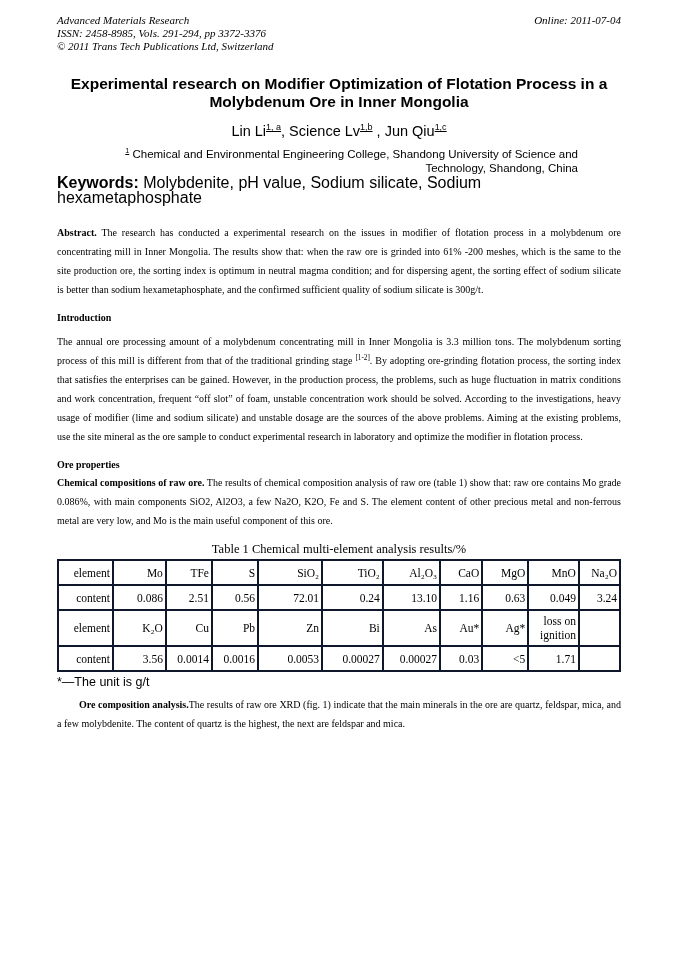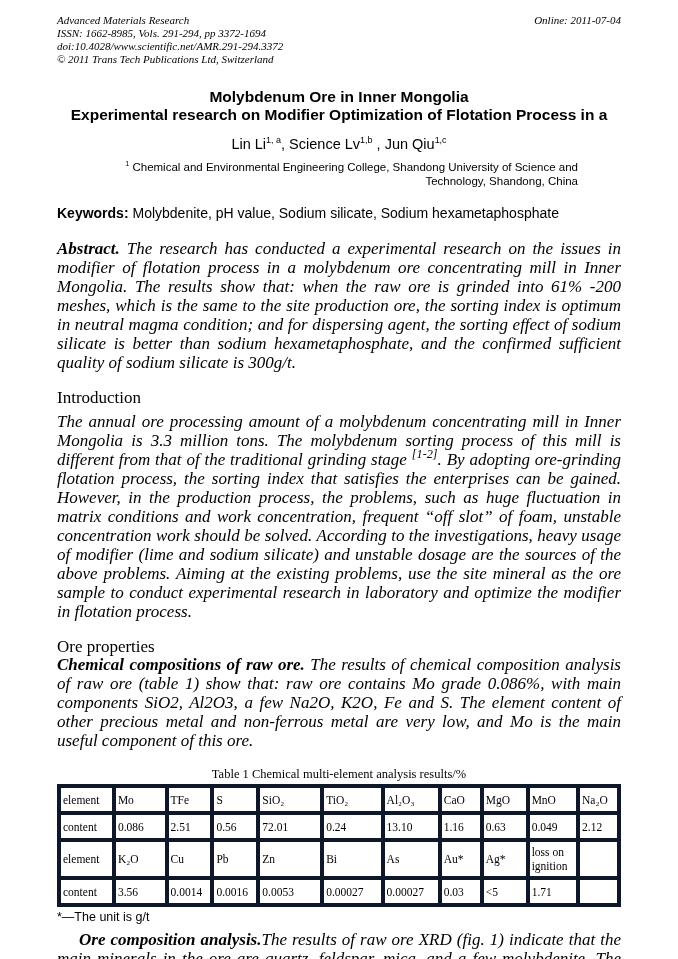--- a/index.html
+++ b/index.html
@@ -38,57 +38,56 @@
   .authors {
     margin-top: 12px;
     text-align: center;
     font-family: "Liberation Sans", sans-serif;
     font-size: 14.5px;
   }
   .authors sup, .affiliation sup, .emails sup {
     font-size: 0.62em;
     vertical-align: super;
     line-height: 0;
+    text-decoration: underline;
   }
   .affiliation {
     margin: 8px auto 0 auto;
     max-width: 478px;
     text-align: right;
     font-family: "Liberation Sans", sans-serif;
     font-size: 11.5px;
     line-height: 14px;
   }
   .emails {
     margin-top: 9px;
     text-align: center;
     font-family: "Liberation Sans", sans-serif;
     font-size: 11.5px;
   }
   .keywords {
-    margin-top: 18px;
-    font-family: "Liberation Sans", sans-serif;
-    font-size: 14px;
+    font-family: "Liberation Sans", sans-serif;
+    font-size: 16px;
     line-height: 15px;
   }
   .keywords .kw-label { font-weight: bold; }
   
   .para {
     font-family: "Liberation Serif", serif;
-    font-size: 17px;
+    font-size: 10px;
     line-height: 19px;
     text-align: justify;
-    font-style: italic;
   }
   .bold-lead { font-weight: bold; }
   .abstract { margin-top: 18px; }
   .section-heading {
     margin-top: 4px;
     font-family: "Liberation Serif", serif;
-    font-weight: normal;
-    font-size: 17px;
+    font-weight: bold;
+    font-size: 10px;
     line-height: 17px;
   }
   .intro-body { margin-top: 6px; }
   .ref-sup {
     font-size: 0.72em;
     vertical-align: super;
     line-height: 0;
   }
   .chem-para { margin-top: 0; }
   
@@ -101,22 +100,22 @@
   }
   table.elements {
     width: 100%;
     border-collapse: collapse;
     table-layout: fixed;
     font-family: "Liberation Serif", serif;
     font-size: 11.5px;
     line-height: 14px;
   }
   table.elements td {
-    border: 4px solid #0f172a;
-    text-align: left;
+    border: 2px solid #0f172a;
+    text-align: right;
     vertical-align: middle;
     padding: 3px 2px;
     height: 17px;
     overflow: hidden;
   }
   .table-footnote {
     margin-top: 3px;
     font-family: Liberation Sans, sans-serif;
     font-size: 12.5px;
   }
@@ -126,30 +125,29 @@
   }
 </style>
 </head>
 <body>
 
 <div class="page">
 
   <div class="header-row">
     <div class="header-left">
       <div>Advanced Materials Research</div>
-      <div>ISSN: 1662-8985, Vols. 291-294, pp 3372-1694</div>
-      <div>doi:10.4028/www.scientific.net/AMR.291-294.3372</div>
+      <div>ISSN: 2458-8985, Vols. 291-294, pp 3372-3376</div>
       <div>© 2011 Trans Tech Publications Ltd, Switzerland</div>
     </div>
     <div class="header-right">Online: 2011-07-04</div>
   </div>
 
   <div class="paper-title">
+    <span>Experimental research on Modifier Optimization of Flotation Process in a</span>
     <span>Molybdenum Ore in Inner Mongolia</span>
-    <span>Experimental research on Modifier Optimization of Flotation Process in a</span>
   </div>
 
   <div class="authors"><span>Lin Li</span><sup>1, a</sup><span>, </span><span>Science Lv</span><sup>1,b</sup><span> , </span><span>Jun Qiu</span><sup>1,c</sup></div>
 
   <div class="affiliation"><sup>1</sup><span> Chemical and Environmental Engineering College, Shandong University of Science and Technology, Shandong, China</span></div>
 
 
   <div class="keywords"><span class="kw-label">Keywords:</span><span> Molybdenite, pH value, Sodium silicate, Sodium hexametaphosphate</span></div>
 
   <p class="para abstract"><span class="bold-lead">Abstract.</span><span> The research has conducted a experimental research on the issues in modifier of flotation process in a molybdenum ore concentrating mill in Inner Mongolia. The results show that: when the raw ore is grinded into 61% -200 meshes, which is the same to the site production ore, the sorting index is optimum in neutral magma condition; and for dispersing agent, the sorting effect of sodium silicate is better than sodium hexametaphosphate, and the confirmed sufficient quality of sodium silicate is 300g/t.</span></p>
@@ -196,21 +194,21 @@
         <td>content</td>
         <td>0.086</td>
         <td>2.51</td>
         <td>0.56</td>
         <td>72.01</td>
         <td>0.24</td>
         <td>13.10</td>
         <td>1.16</td>
         <td>0.63</td>
         <td>0.049</td>
-        <td>2.12</td>
+        <td>3.24</td>
       </tr>
       <tr>
         <td>element</td>
         <td>K₂O</td>
         <td>Cu</td>
         <td>Pb</td>
         <td>Zn</td>
         <td>Bi</td>
         <td>As</td>
         <td>Au*</td>

